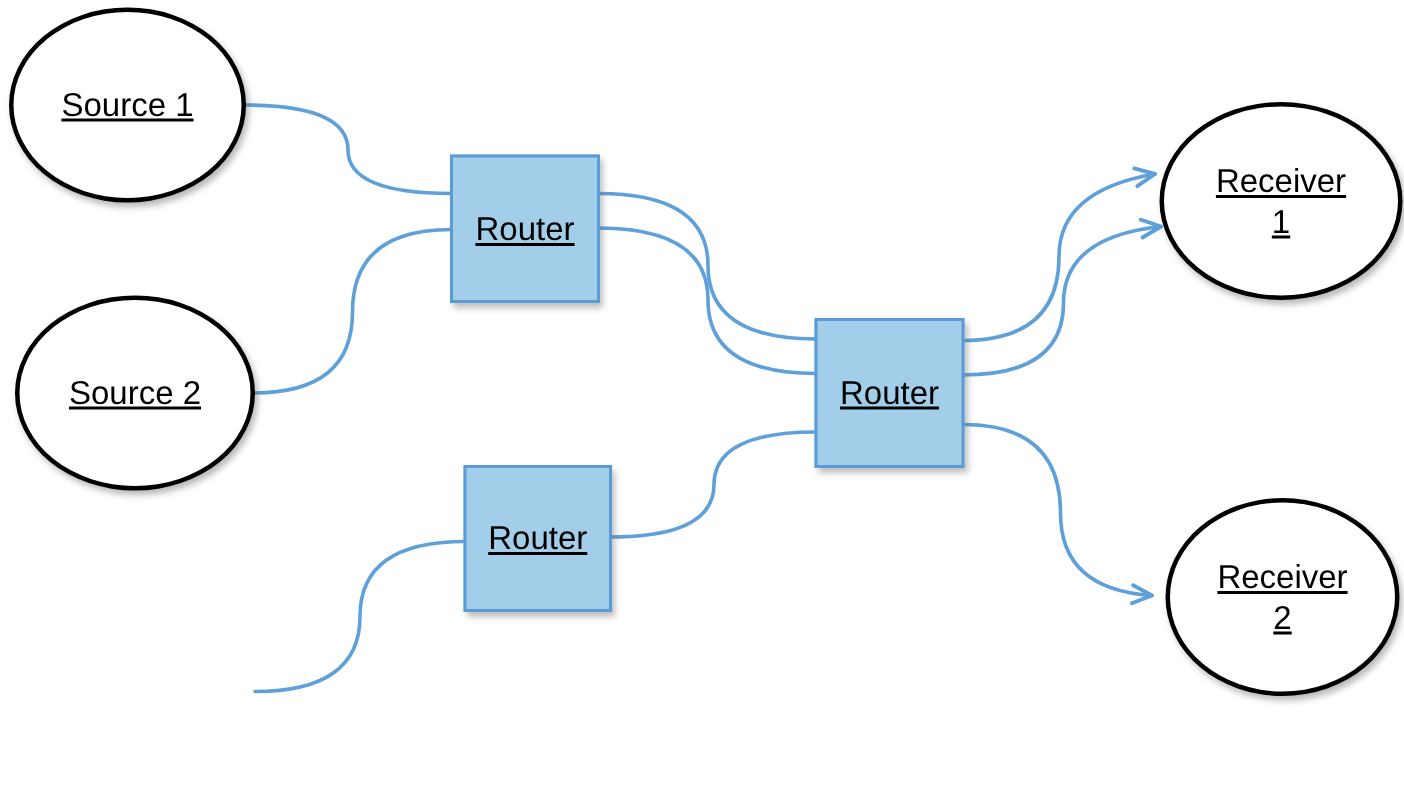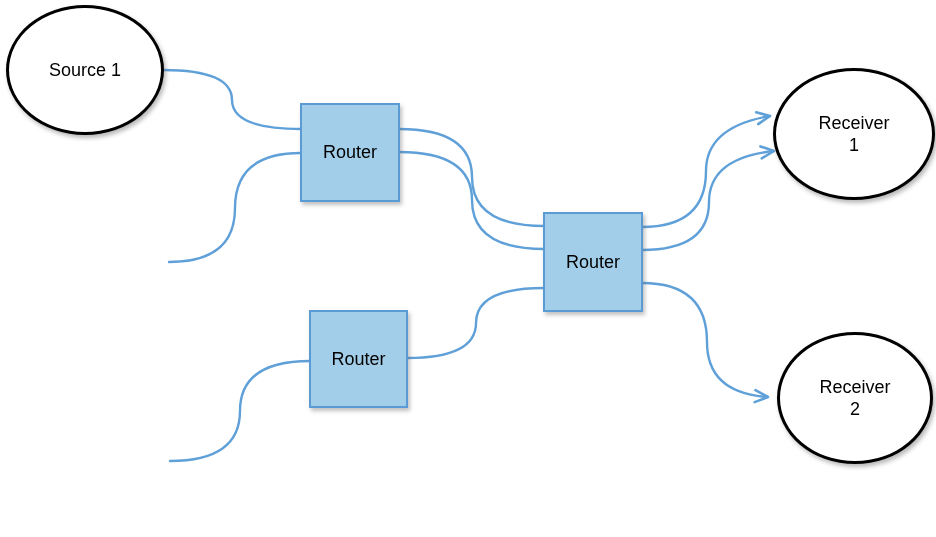--- a/index.html
+++ b/index.html
@@ -38,24 +38,25 @@
   .node {
     position: absolute;
     display: flex;
     align-items: center;
     justify-content: center;
     box-sizing: border-box;
     text-align: center;
   }
   .node .label {
     color: var(--color-text, #000000);
-    font-size: 18px;
+    font-size: 22px;
     line-height: 1.25;
     white-space: pre-line;
     user-select: none;
+    text-decoration: underline;
   }
   .node.ellipse {
     background: var(--color-ellipse-fill, #ffffff);
     border: 3px solid var(--color-ellipse-border, #000000);
     border-radius: 50%;
     box-shadow: 2px 3px 4px rgba(100,100,100,0.45);
   }
   .node.box {
     background: var(--color-node-fill, #A3CEE9);
     border: 2px solid var(--color-node-border, #5B9BD5);
@@ -82,20 +83,23 @@
     <path class="edge" d="M 407 358 Q 476 358 476 323 Q 476 288 544 288"></path>
     <path class="edge" marker-end="url(#arrow)" d="M 642 227 Q 706 227 706 171 Q 706 127 770 116"></path>
     <path class="edge" marker-end="url(#arrow)" d="M 642 250 Q 709 250 709 202 Q 709 158 774 151"></path>
     <path class="edge" marker-end="url(#arrow)" d="M 642 283 Q 707 283 707 342 Q 707 393 768 397"></path>
   </svg>
 
   <div class="node ellipse" style="left:6px; top:5px; width:158px; height:130px;">
     <span class="label">Source 1</span>
   </div>
 
+  <div class="node ellipse" style="left:10px; top:197px; width:160px; height:130px;">
+    <span class="label">Source 2</span>
+  </div>
 
 
   <div class="node box" style="left:300px; top:103px; width:100px; height:99px;">
     <span class="label">Router</span>
   </div>
 
   <div class="node box" style="left:309px; top:310px; width:99px; height:98px;">
     <span class="label">Router</span>
   </div>
 

